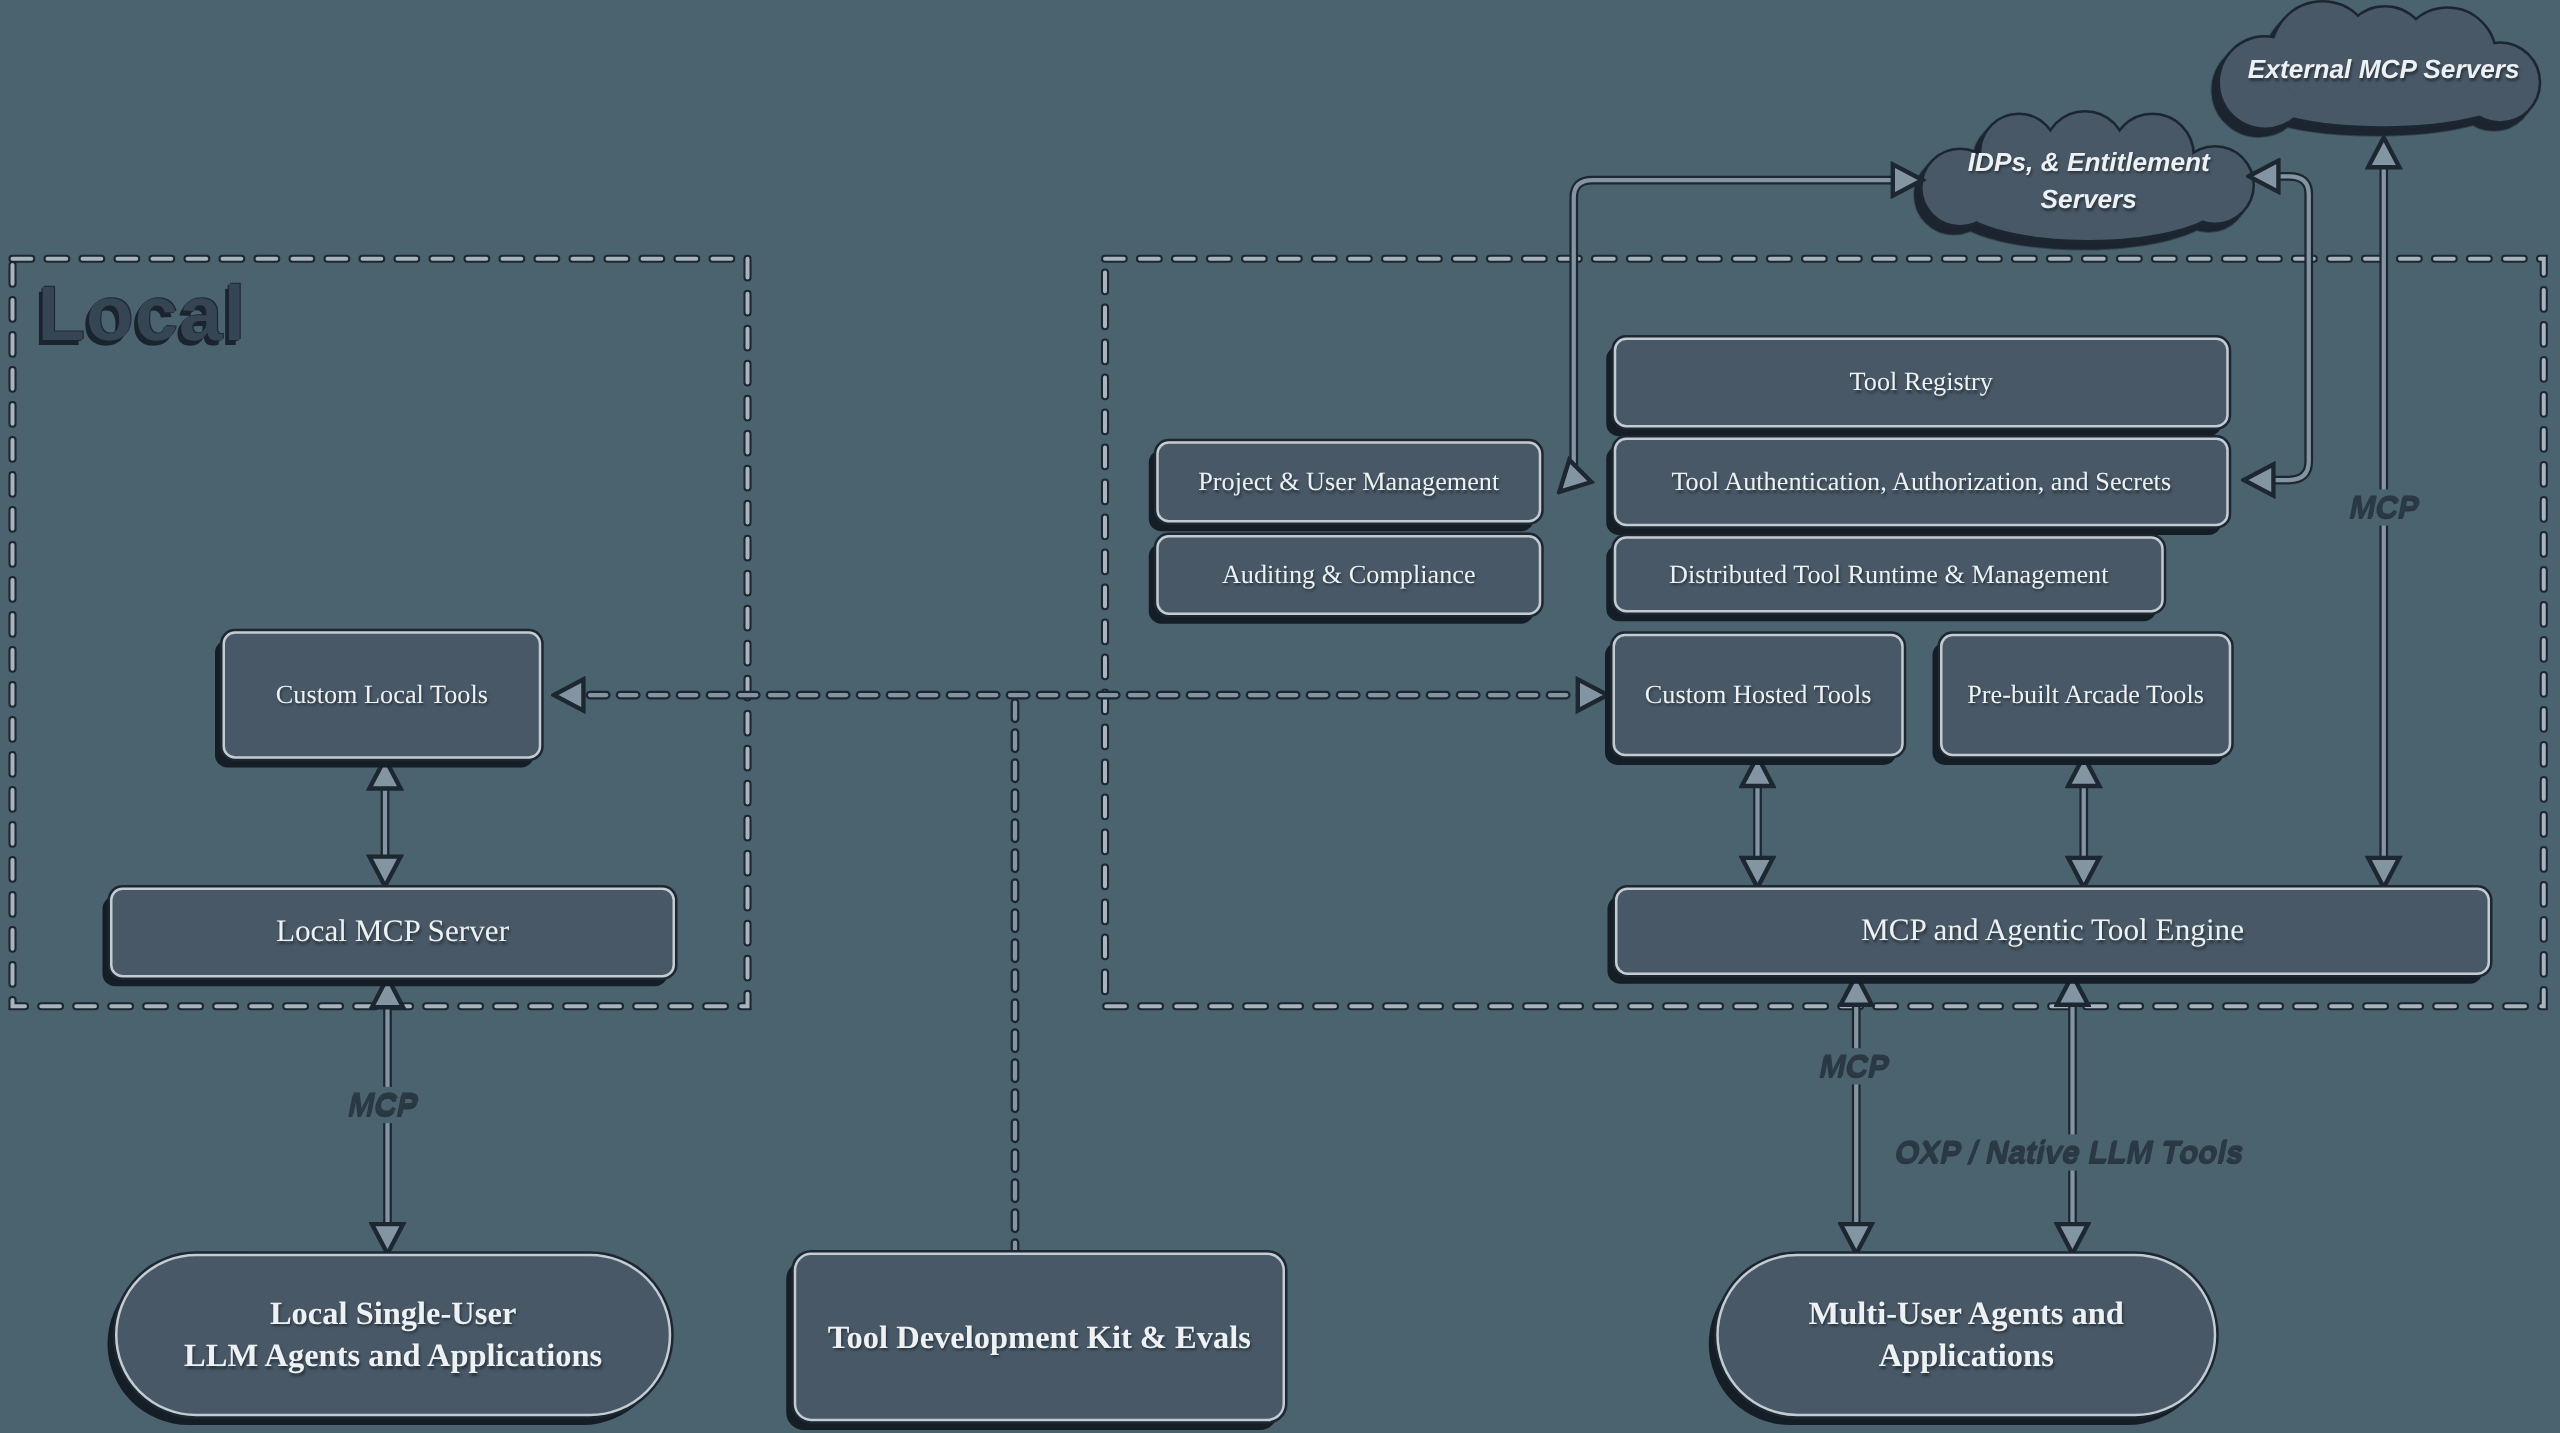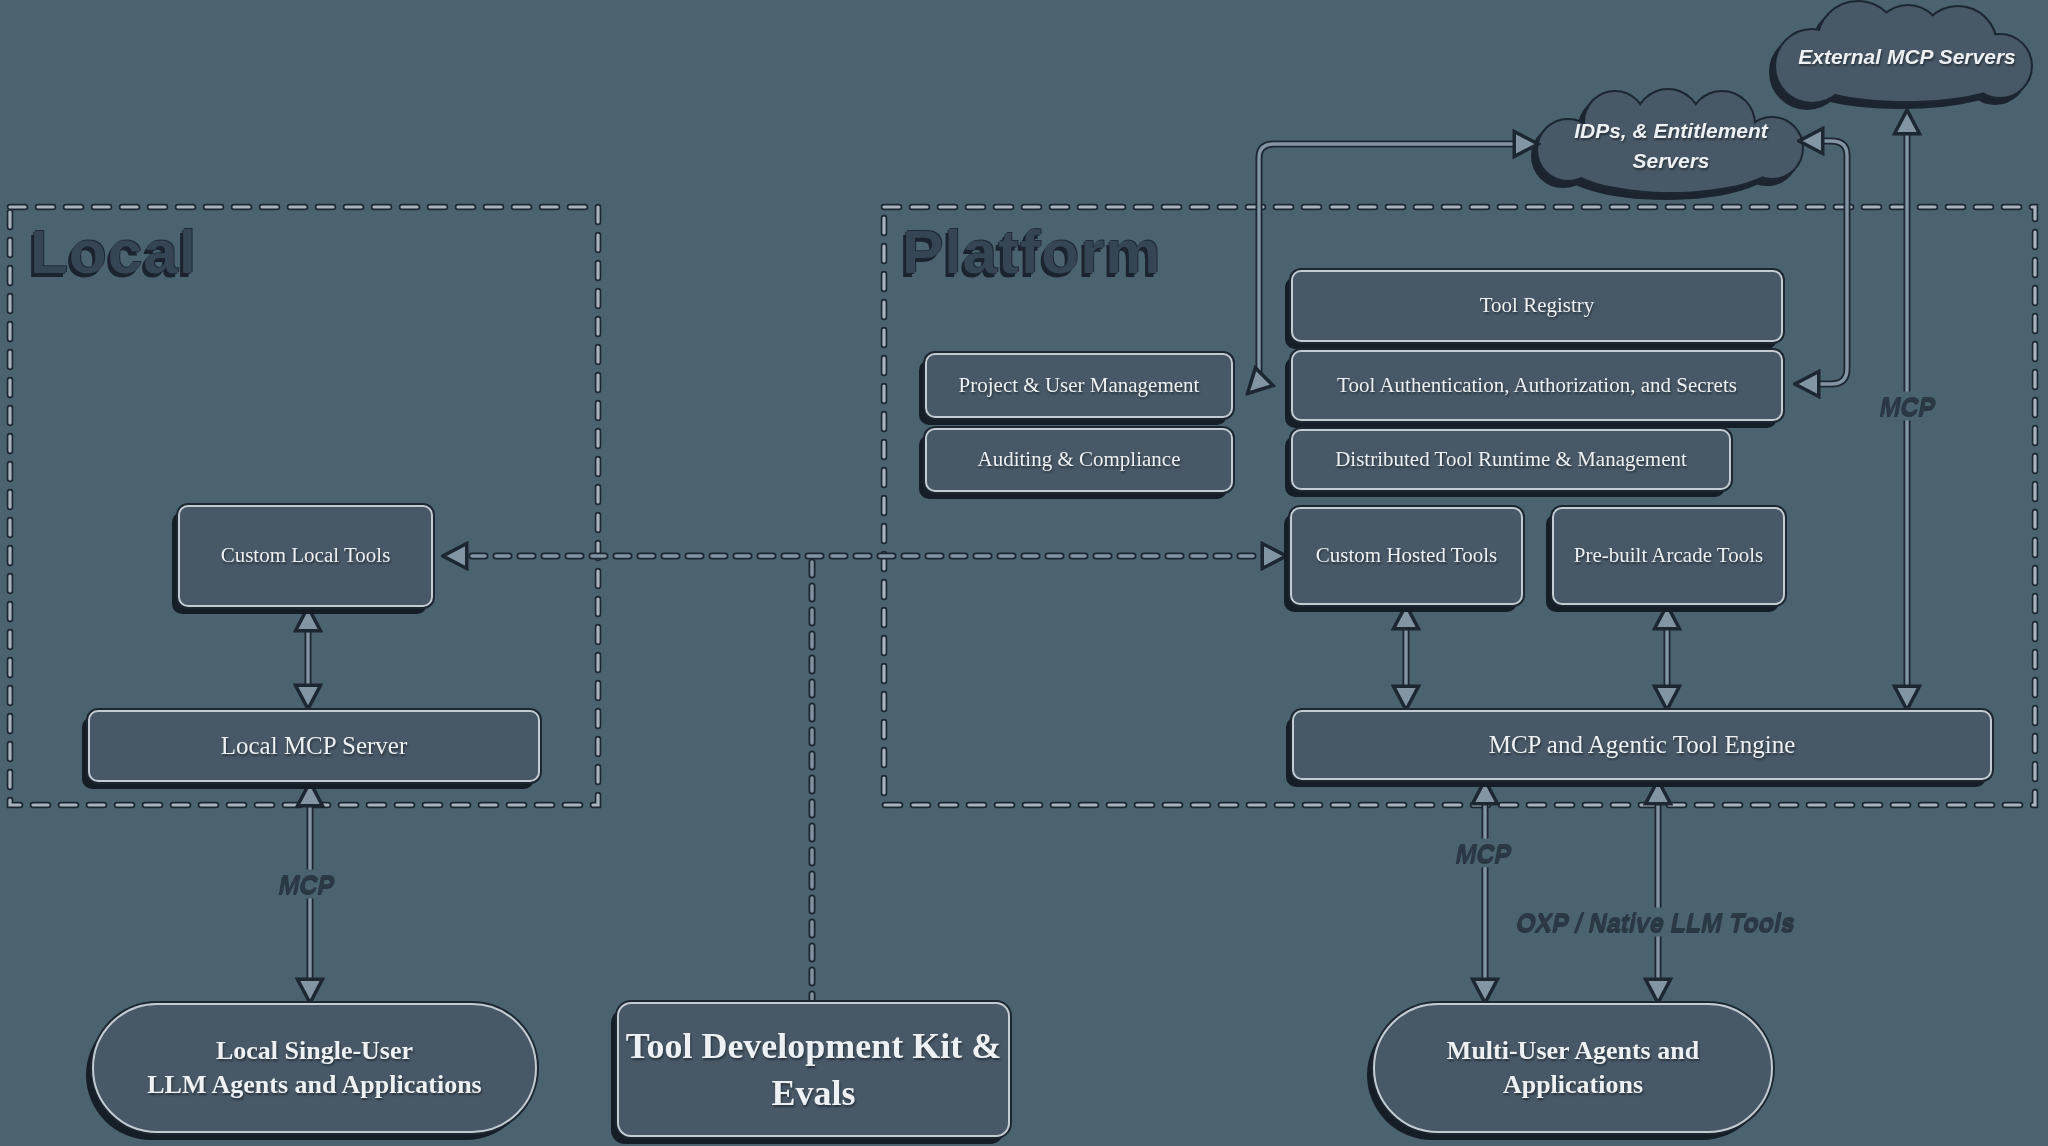--- a/index.html
+++ b/index.html
@@ -17,21 +17,21 @@
   .dash-core{fill:none;stroke:var(--dash);stroke-width:3.2;stroke-linecap:round;stroke-dasharray:15 13;}
   .cloud-stroke *{fill:var(--box);stroke:var(--ink2);stroke-width:4;}
   .cloud-fill *{fill:var(--box);stroke:none;}
   .node{position:absolute;background:var(--box);border:2px solid var(--box-border);border-radius:10px;
         box-shadow:0 0 0 2px var(--ink), -6px 7px 0 0 var(--shadow);
         display:flex;flex-direction:column;align-items:center;justify-content:center;text-align:center;
         color:var(--text);font-size:21px;line-height:1.3;
         text-shadow:1px 2px 2px rgba(10,15,22,.5);box-sizing:border-box;font-family:Liberation Serif, serif;}
   .node.big{font-size:25px;}
   .node.stadium{border-radius:70px;font-weight:700;font-size:26px;}
-  .node.bold{font-weight:700;font-size:36px;border-radius:14px;}
+  .node.bold{font-weight:700;font-size:26px;border-radius:14px;margin-left:18px;}
   .region-title{position:absolute;font-weight:700;font-size:62px;letter-spacing:1px;color:var(--title);
         text-shadow:-3px 4px 0 #1b242e, 1px -1px 0 #1f2a35, -1px 1px 0 #1f2a35;}
   .cloud-label{position:absolute;transform:translate(-50%,-50%);color:var(--text);font-weight:700;
         font-style:italic;font-size:21px;text-align:center;line-height:1.45;
         text-shadow:1px 2px 2px rgba(10,15,22,.5);white-space:nowrap;}
   .edge-label{position:absolute;transform:translate(-50%,-50%);font-style:italic;font-weight:700;
         color:var(--dark-label);background:var(--bg);padding:0 6px;font-size:25px;white-space:nowrap;
         text-shadow:-1px 2px 0 rgba(13,19,27,.55);}
 </style>
 </head>
@@ -139,21 +139,20 @@
       <path class="casing dashedln" d="M448,556 H1281"></path>
       <path class="core dashedln" d="M448,556 H1281" marker-start="url(#ah-start)" marker-end="url(#ah-end)"></path>
     </g>
     <g>
       <path class="casing dashedln" d="M812,562 V1000"></path>
       <path class="core dashedln" d="M812,562 V1000"></path>
     </g>
   </svg>
 
   <div class="region-title" style="left:30px;top:216px;">Local</div>
-  <div class="region-title" style="left:902px;top:216px;">Platform</div>
 
   <div class="cloud-label" style="left:1907px;top:57px;">External MCP Servers</div>
   <div class="cloud-label" style="left:1671px;top:146px;">
     <div>IDPs, &amp; Entitlement</div>
     <div>Servers</div>
   </div>
 
   <div class="node" style="left:1291px;top:270px;width:492px;height:72px;">
     <span>Tool Registry</span>
   </div>

